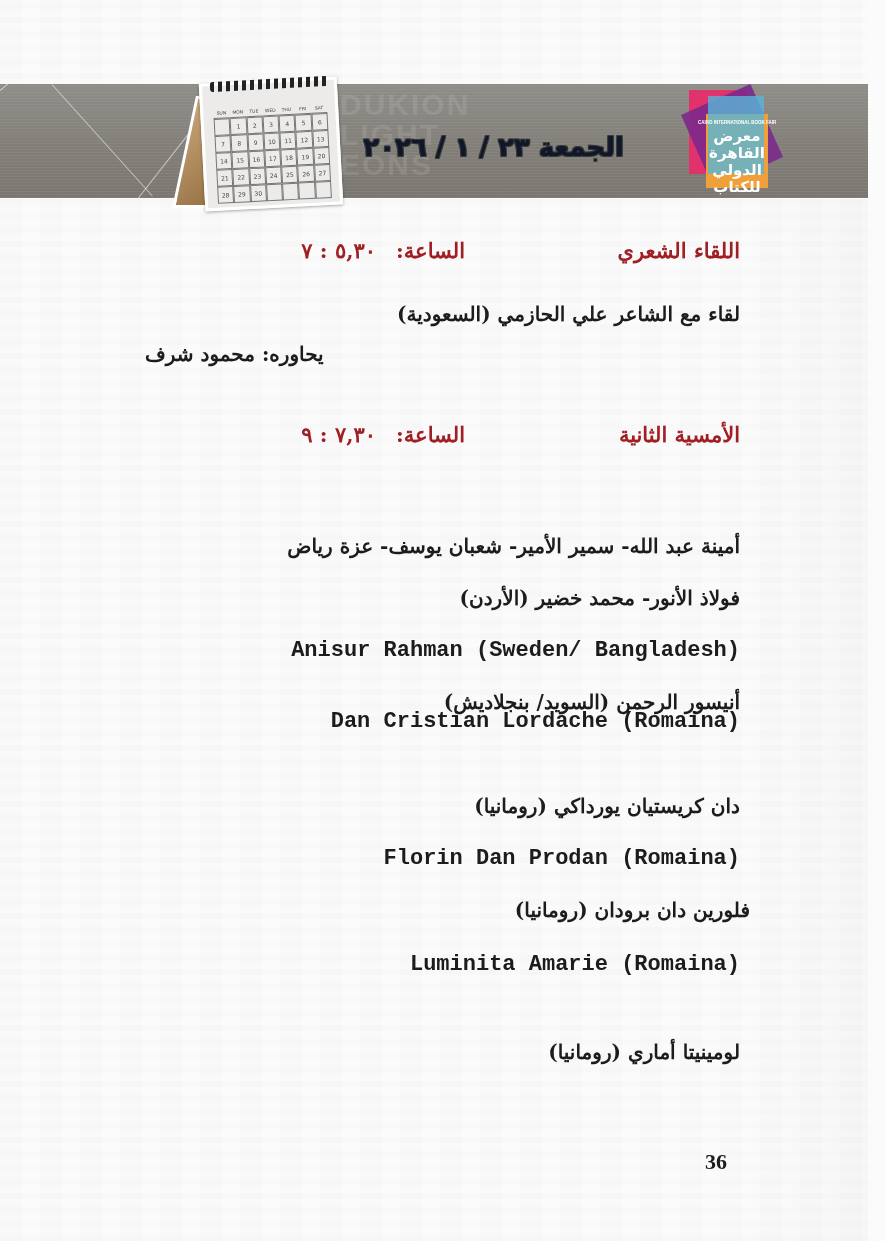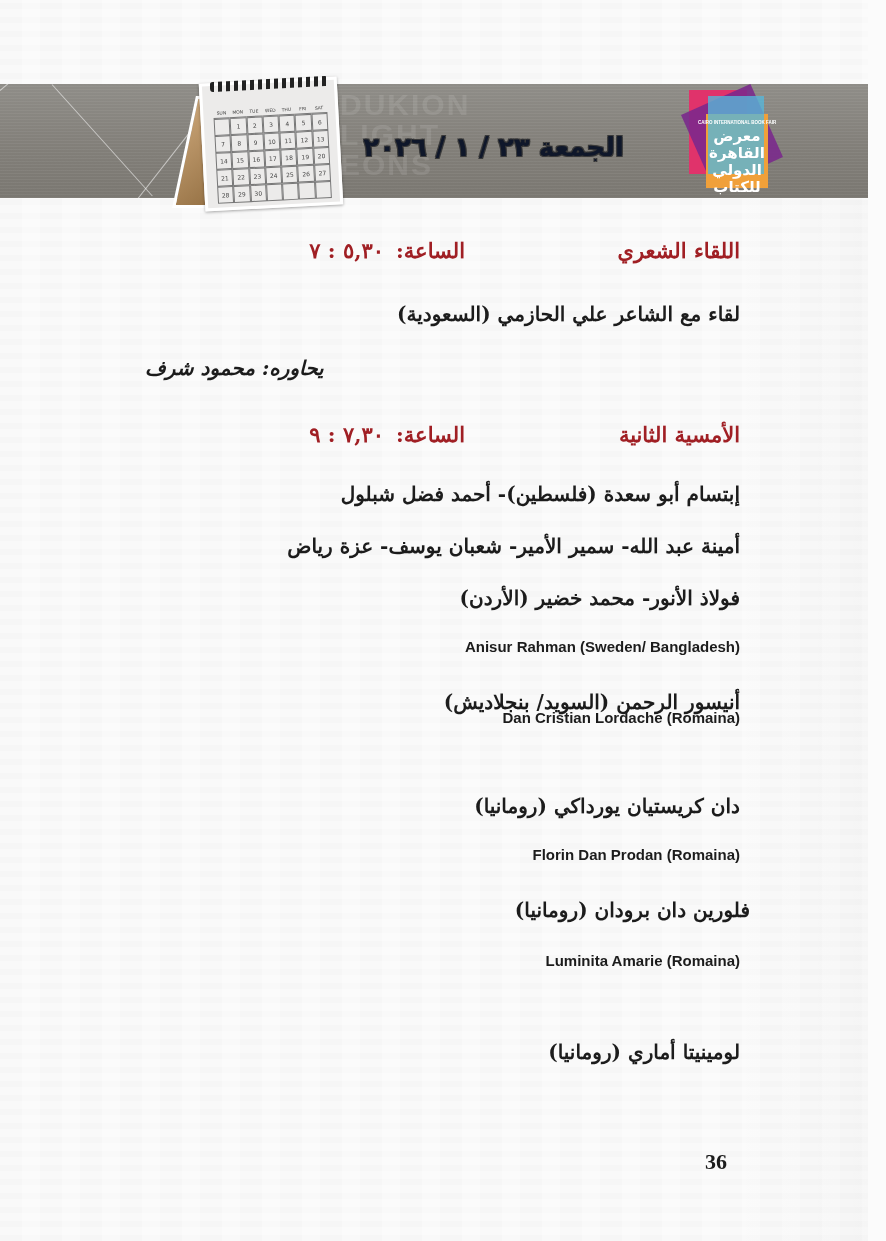--- a/index.html
+++ b/index.html
@@ -104,28 +104,28 @@
       position: absolute; left: 12px; top: 44px; width: 82px;
       font: 700 15px "DejaVu Sans", sans-serif; color: #fff; direction: rtl; text-align: center;
       line-height: 17px;
     }
     .section-head {
       position: absolute; right: 0; width: 595px; height: 40px;
       font: 700 21px "DejaVu Serif", serif; color: #a01f24;
     }
     .section-head .title { position: absolute; right: 0; top: 4px; }
     .section-head .time { position: absolute; right: 275px; top: 4px; white-space: nowrap; }
-    .section-head .time .lbl { margin-left: 12px; }
+    .section-head .time .lbl { margin-left: 20px; }
 
     .line {
       position: absolute; right: 0; width: 595px;
       font: 700 20px "DejaVu Serif", serif; color: #1c1c1c;
       text-align: right; white-space: nowrap;
     }
-    .line.en { font-family: Liberation Sans, sans-serif; font-size: 15px; font-weight: 700; direction: ltr; }
+    .line.en { font-family: Liberation Mono, monospace; font-size: 22px; font-weight: 700; direction: ltr; }
     .line.left { text-align: left; direction: rtl; }
     .page-number {
       position: absolute; left: 705px; top: 1149px;
       font: 700 22px "Liberation Serif", serif; color: #1c1c1c; text-align: center;
     }
   </style>
 </head>
 <body>
 
 <div class="page">
@@ -202,29 +202,28 @@
     <div class="logo-ar">معرض القاهرة الدولي للكتاب</div>
   </div>
 
   <div class="section-head" style="top:234px;left:145px;">
     <span class="title">اللقاء الشعري</span>
     <span class="time">
       <span class="lbl">الساعة:</span><span>٥,٣٠ : ٧</span>
     </span>
   </div>
   <div class="line" style="top:302px;left:145px;">لقاء مع الشاعر علي الحازمي  (السعودية)</div>
-  <div class="line left" style="top:356px;left:145px;font-style:italic;">يحاوره: محمود شرف</div>
+  <div class="line left" style="top:342px;left:145px;">يحاوره: محمود شرف</div>
 
   <div class="section-head" style="top:418px;left:145px;">
     <span class="title">الأمسية الثانية</span>
     <span class="time">
       <span class="lbl">الساعة:</span><span>٧,٣٠ : ٩</span>
     </span>
   </div>
-  <div class="line" style="top:482px;left:145px;">إبتسام أبو سعدة (فلسطين)- أحمد فضل شبلول</div>
   <div class="line" style="top:534px;left:145px;">أمينة عبد الله- سمير الأمير- شعبان يوسف- عزة رياض</div>
   <div class="line" style="top:586px;left:145px;">فولاذ الأنور- محمد خضير (الأردن)</div>
   <div class="line en" style="top:638px;left:145px;">Anisur Rahman (Sweden/ Bangladesh)</div>
   <div class="line" style="top:690px;left:145px;">أنيسور الرحمن (السويد/ بنجلاديش)</div>
   <div class="line en" style="top:709px;left:145px;">Dan Cristian Lordache (Romaina)</div>
   <div class="line" style="top:794px;left:145px;">دان كريستيان يورداكي (رومانيا)</div>
   <div class="line en" style="top:846px;left:145px;">Florin Dan Prodan (Romaina)</div>
   <div class="line" style="top:898px;left:155px;">فلورين دان برودان (رومانيا)</div>
   <div class="line en" style="top:952px;left:145px;">Luminita Amarie (Romaina)</div>
   <div class="line" style="top:1000px;left:145px;margin-top:40px;">لومينيتا أماري (رومانيا)</div>

